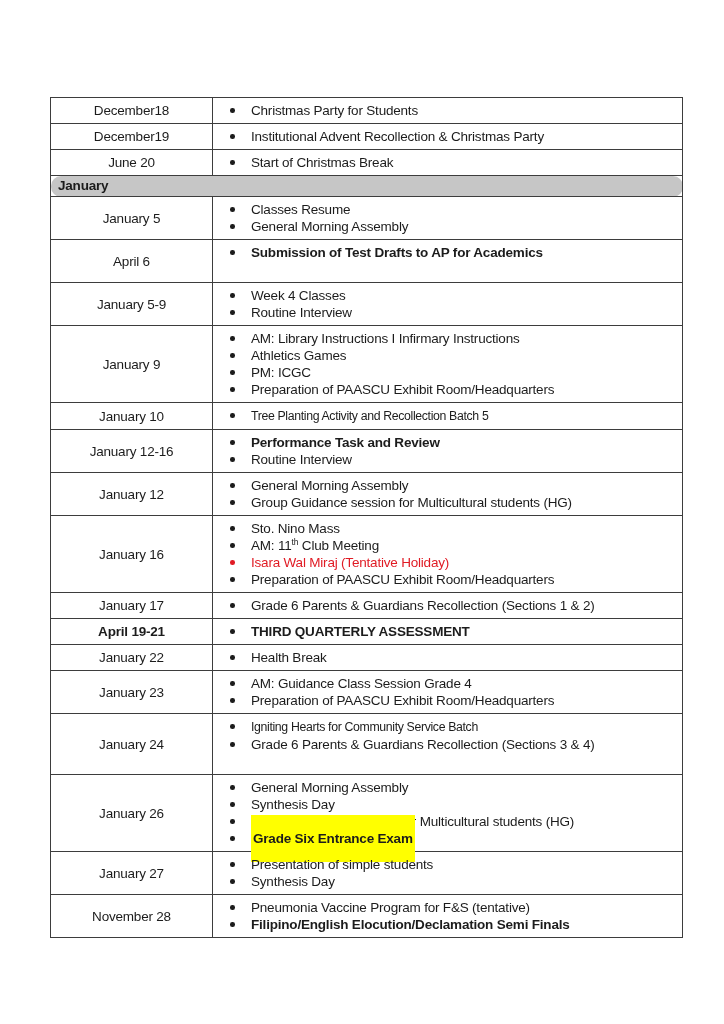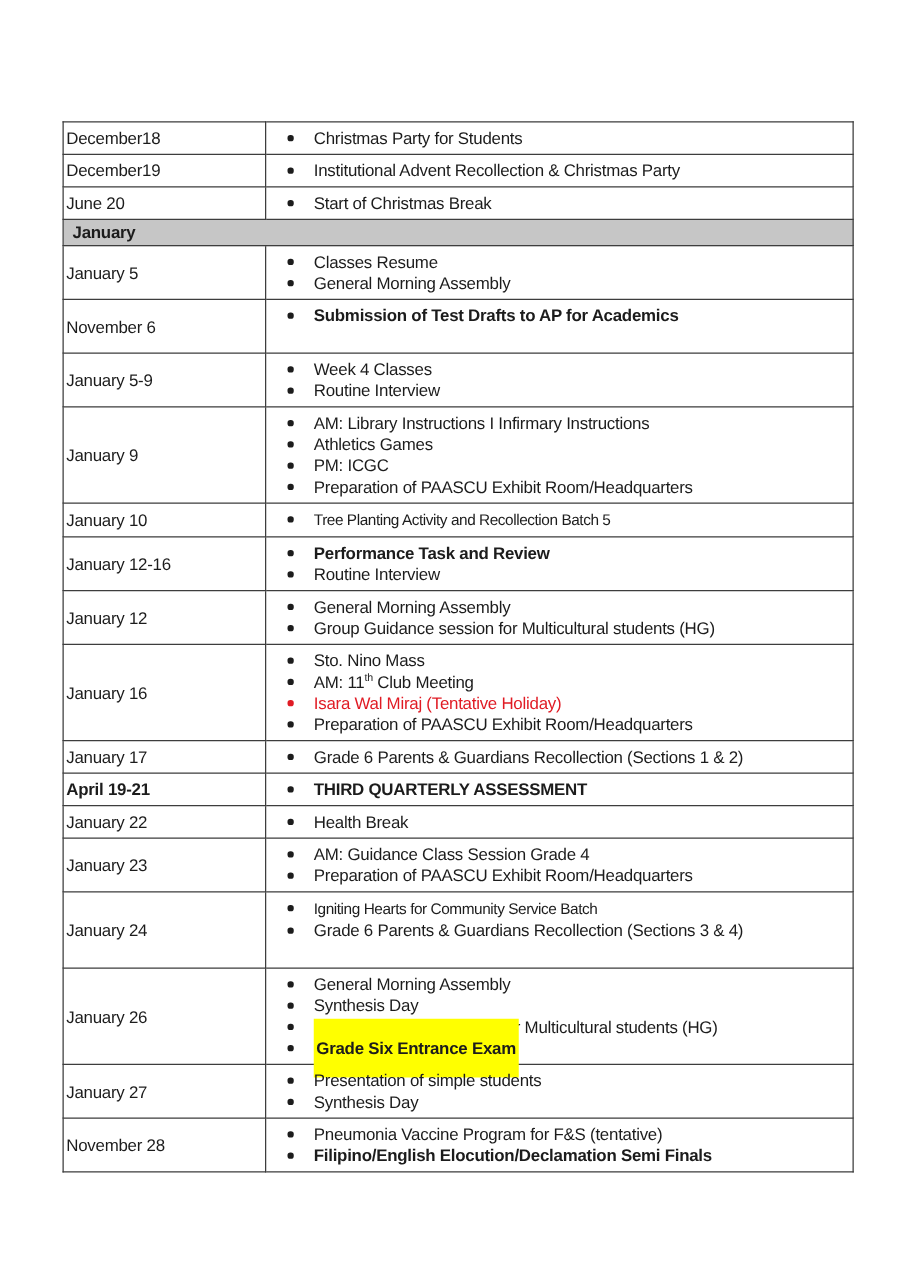--- a/index.html
+++ b/index.html
@@ -21,30 +21,32 @@
     table-layout: fixed;
     font-size: 13.5px;
     letter-spacing: -0.2px;
   }
   table.cal td {
     border: 1.6px solid var(--border, #3d3d3d);
     vertical-align: middle;
   }
   td.date {
     width: 157px;
+    text-align: center;
     padding: 4px 2px;
     line-height: 17px;
   }
   td.date.bold { font-weight: bold; }
   td.events { padding: 4px 4px 4px 0; }
   td.section {
     background: var(--section-bg, #c6c6c6);
     font-weight: bold;
     padding: 2px 2px 2px 7px;
     line-height: 16px;
+    border-radius: 10px;
   }
   ul.evlist { margin: 0; padding: 0; list-style: none; }
   li.ev {
     position: relative;
     padding-left: 38px;
     line-height: 17px;
     min-height: 17px;
   }
   li.ev .blt {
     position: absolute;
@@ -100,21 +102,21 @@
         <tr>
           <td class="date">January 5</td>
           <td class="events">
             <ul class="evlist">
               <li class="ev"><span class="blt"></span><span class="ev-text">Classes Resume</span></li>
               <li class="ev"><span class="blt"></span><span class="ev-text">General Morning Assembly</span></li>
             </ul>
           </td>
         </tr>
         <tr>
-          <td class="date">November 6</td>
+          <td class="date">April 6</td>
           <td class="events">
             <ul class="evlist">
               <li class="ev"><span class="blt"></span><span class="ev-text bold">Submission of Test Drafts to AP for Academics</span></li>
               <li class="ev blank"></li>
             </ul>
           </td>
         </tr>
         <tr>
           <td class="date">January 5-9</td>
           <td class="events">

